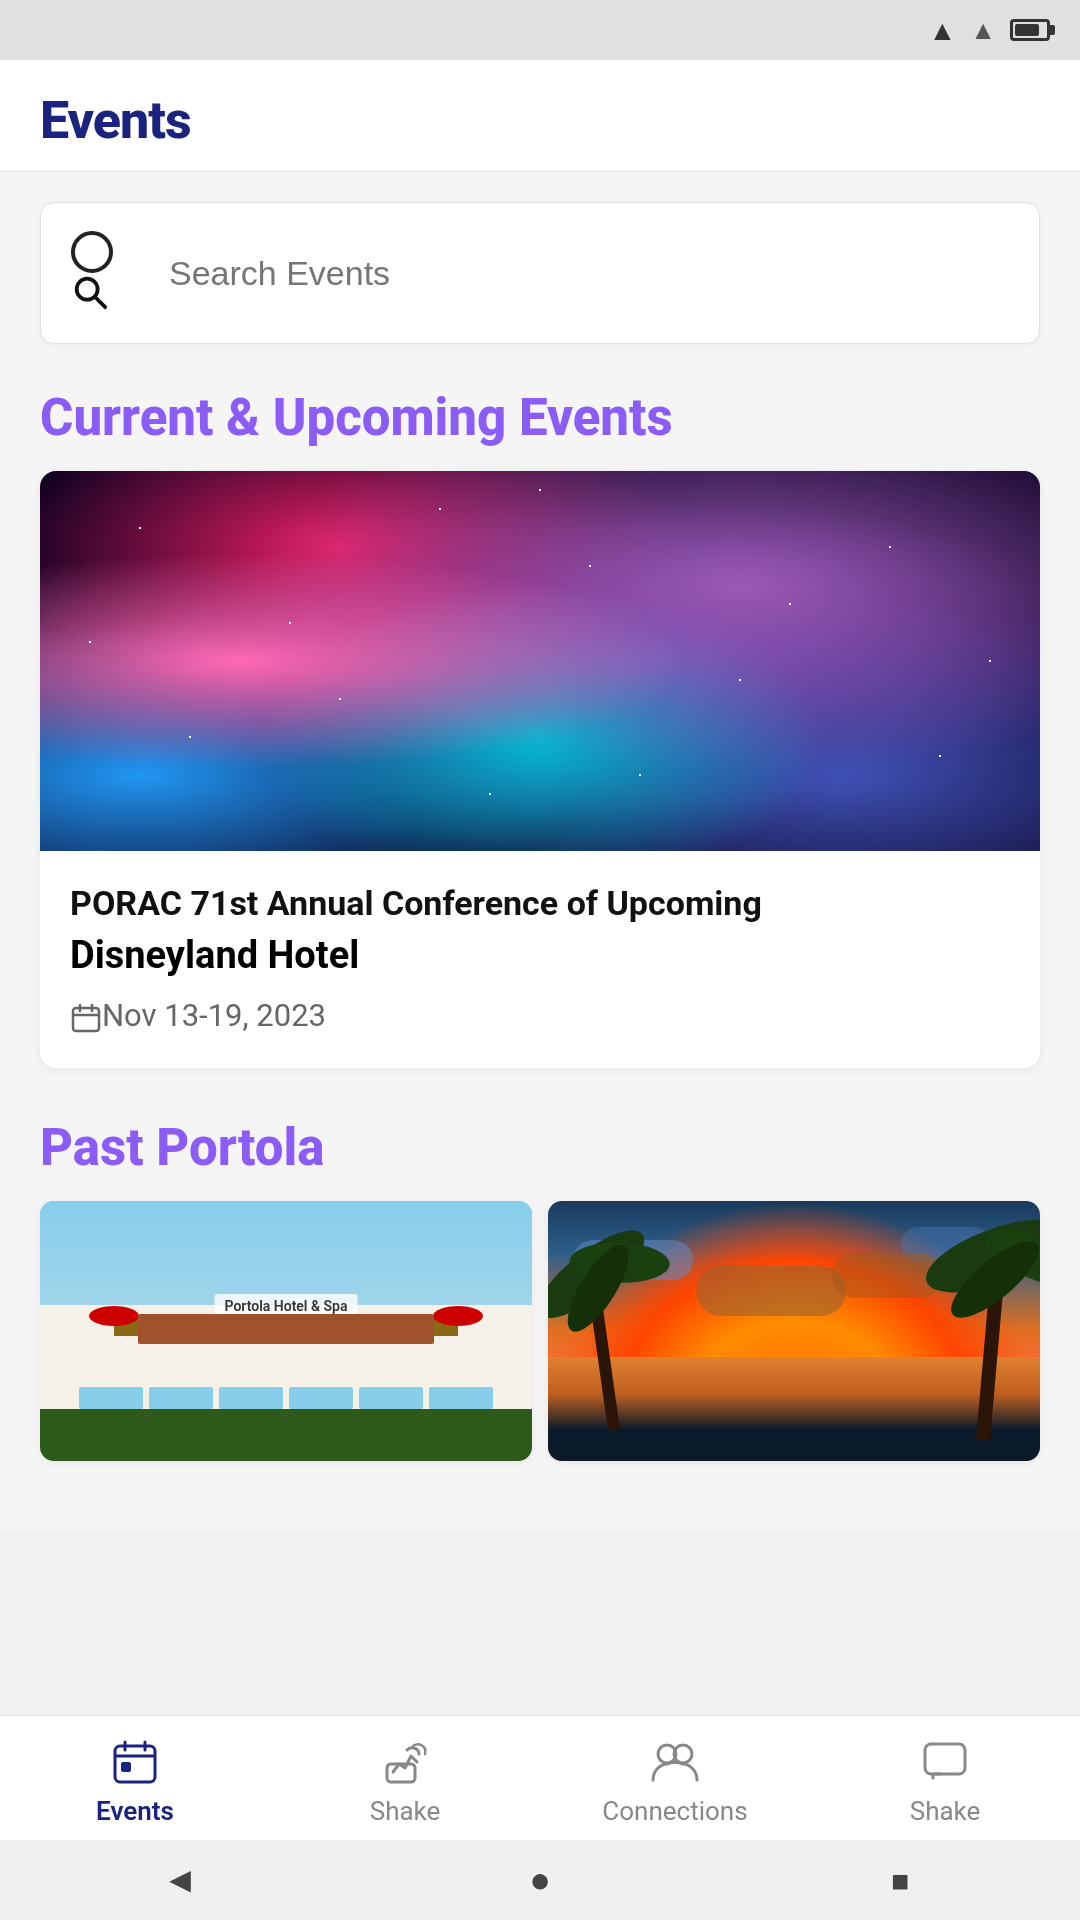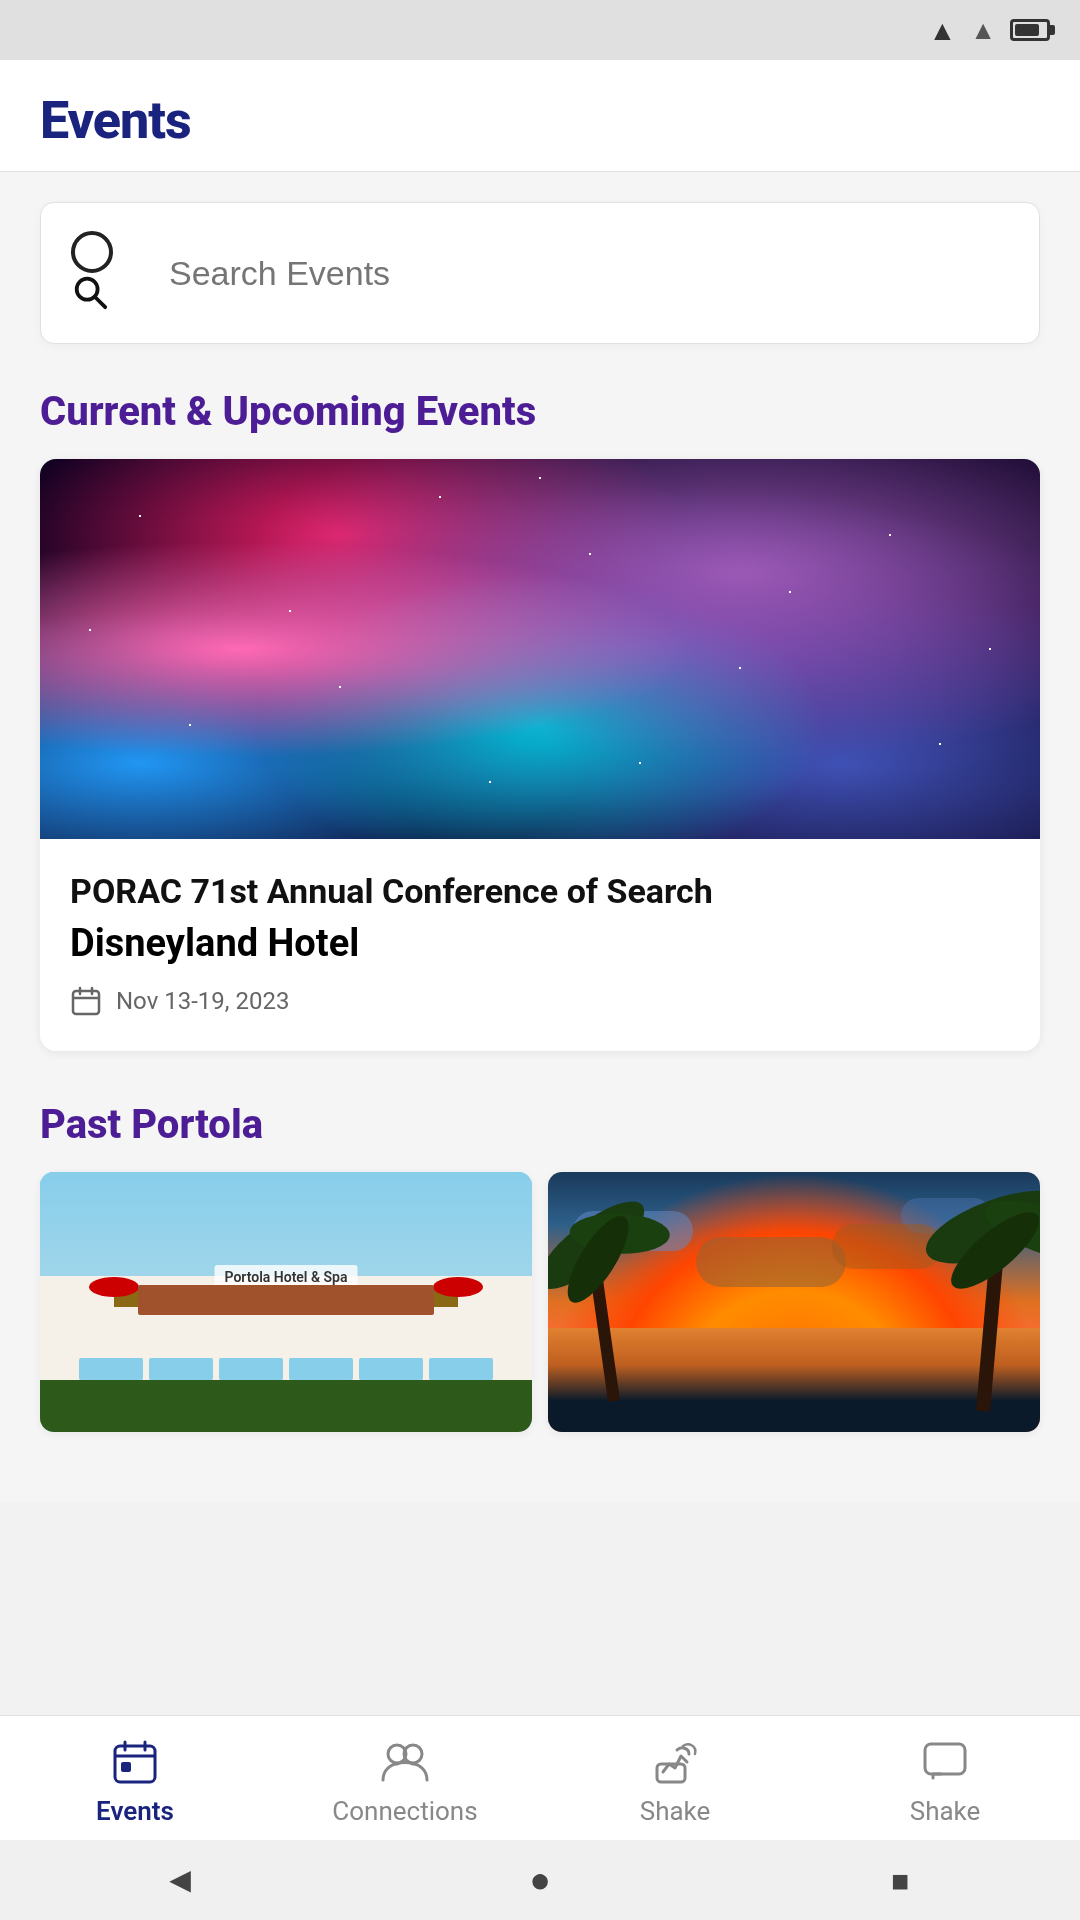--- a/index.html
+++ b/index.html
@@ -116,23 +116,23 @@
       border: none;
       outline: none;
       font-size: 34px;
       color: #aaa;
       background: transparent;
       flex: 1;
     }
 
     
     .section-title {
-      font-size: 40px;
+      font-size: 51px;
       font-weight: 800;
-      color: #4c1d95;
+      color: #8b5cf6;
       margin-bottom: 24px;
     }
 
     
     .event-card {
       background: #ffffff;
       border-radius: 16px;
       overflow: hidden;
       box-shadow: 0 2px 10px rgba(0,0,0,0.07);
       margin-bottom: 50px;
@@ -187,24 +187,23 @@
       line-height: 1.3;
     }
     .event-location {
       font-size: 38px;
       color: #000000;
       margin-bottom: 20px;
       font-weight: bold;
     }
     .event-date {
       display: flex;
-      align-items: center;
-      gap: 14px;
+      align-items: flex-end;
       color: #666;
-      font-size: 24px;
+      font-size: 31px;
     }
 
     
     .past-events-grid {
       display: grid;
       grid-template-columns: 1fr 1fr;
       gap: 16px;
       margin-bottom: 40px;
     }
     .past-event-card {
@@ -349,21 +348,21 @@
       </svg>
     </span>
     <input type="text" class="search-input" placeholder="Search Events" style="">
   </div>
 
   <h2 class="section-title">Current &amp; Upcoming Events</h2>
 
   <div class="event-card">
     <div class="galaxy-image"></div>
     <div class="event-info">
-      <div class="event-name">PORAC 71st Annual Conference of Search</div>
+      <div class="event-name">PORAC 71st Annual Conference of Upcoming</div>
       <div class="event-location">Disneyland Hotel</div>
       <div class="event-date">
         <svg class="cal-svg" viewBox="0 0 32 32" fill="none" xmlns="http://www.w3.org/2000/svg">
           <rect x="3" y="6" width="26" height="23" rx="3" stroke="#666" stroke-width="2.5"></rect>
           <line x1="3" y1="13" x2="29" y2="13" stroke="#666" stroke-width="2.5"></line>
           <line x1="10" y1="3" x2="10" y2="9" stroke="#666" stroke-width="2.5" stroke-linecap="round"></line>
           <line x1="22" y1="3" x2="22" y2="9" stroke="#666" stroke-width="2.5" stroke-linecap="round"></line>
         </svg>
         <span>Nov 13-19, 2023</span>
       </div>
@@ -440,45 +439,45 @@
         <line x1="36" y1="6" x2="36" y2="14" stroke="#1a237e" stroke-width="3" stroke-linecap="round"></line>
         <rect x="12" y="26" width="10" height="10" rx="2" fill="#1a237e"></rect>
       </svg>
     </div>
     <span class="nav-label active">Events</span>
   </div>
 
   <div class="nav-item">
     <div class="nav-icon">
       <svg width="52" height="52" viewBox="0 0 52 52" fill="none" xmlns="http://www.w3.org/2000/svg">
+        <path d="M14 36 L20 28 L26 32 L32 20 L38 26" stroke="#888" stroke-width="3" stroke-linecap="round" stroke-linejoin="round" fill="none"></path>
+        <path d="M28 14 C32 10 40 12 40 18" stroke="#888" stroke-width="3" stroke-linecap="round" fill="none"></path>
+        <path d="M34 10 C40 6 48 10 46 18" stroke="#888" stroke-width="2.5" stroke-linecap="round" fill="none"></path>
+        <rect x="8" y="28" width="28" height="18" rx="4" stroke="#888" stroke-width="3" fill="none"></rect>
+      </svg>
+    </div>
+    <span class="nav-label">Shake</span>
+  </div>
+
+  <div class="nav-item">
+    <div class="nav-icon">
+      <svg width="52" height="52" viewBox="0 0 52 52" fill="none" xmlns="http://www.w3.org/2000/svg">
         <circle cx="18" cy="18" r="9" stroke="#888" stroke-width="3"></circle>
         <circle cx="34" cy="18" r="9" stroke="#888" stroke-width="3"></circle>
         <path d="M4 44 C4 34 12 28 18 28" stroke="#888" stroke-width="3" stroke-linecap="round" fill="none"></path>
         <path d="M48 44 C48 34 40 28 34 28" stroke="#888" stroke-width="3" stroke-linecap="round" fill="none"></path>
         <path d="M18 28 C22 26 30 26 34 28" stroke="#888" stroke-width="3" fill="none"></path>
       </svg>
     </div>
     <span class="nav-label">Connections</span>
   </div>
 
   <div class="nav-item">
     <div class="nav-icon">
       <svg width="52" height="52" viewBox="0 0 52 52" fill="none" xmlns="http://www.w3.org/2000/svg">
-        <path d="M14 36 L20 28 L26 32 L32 20 L38 26" stroke="#888" stroke-width="3" stroke-linecap="round" stroke-linejoin="round" fill="none"></path>
-        <path d="M28 14 C32 10 40 12 40 18" stroke="#888" stroke-width="3" stroke-linecap="round" fill="none"></path>
-        <path d="M34 10 C40 6 48 10 46 18" stroke="#888" stroke-width="2.5" stroke-linecap="round" fill="none"></path>
-        <rect x="8" y="28" width="28" height="18" rx="4" stroke="#888" stroke-width="3" fill="none"></rect>
-      </svg>
-    </div>
-    <span class="nav-label">Shake</span>
-  </div>
-
-  <div class="nav-item">
-    <div class="nav-icon">
-      <svg width="52" height="52" viewBox="0 0 52 52" fill="none" xmlns="http://www.w3.org/2000/svg">
         <rect x="6" y="8" width="40" height="30" rx="6" stroke="#888" stroke-width="3" fill="none"></rect>
         <path d="M14 42 L14 38 L22 38" stroke="#888" stroke-width="3" stroke-linecap="round" stroke-linejoin="round" fill="none"></path>
       </svg>
     </div>
     <span class="nav-label">Shake</span>
   </div>
 
 </div>
 
 <div class="system-nav">

